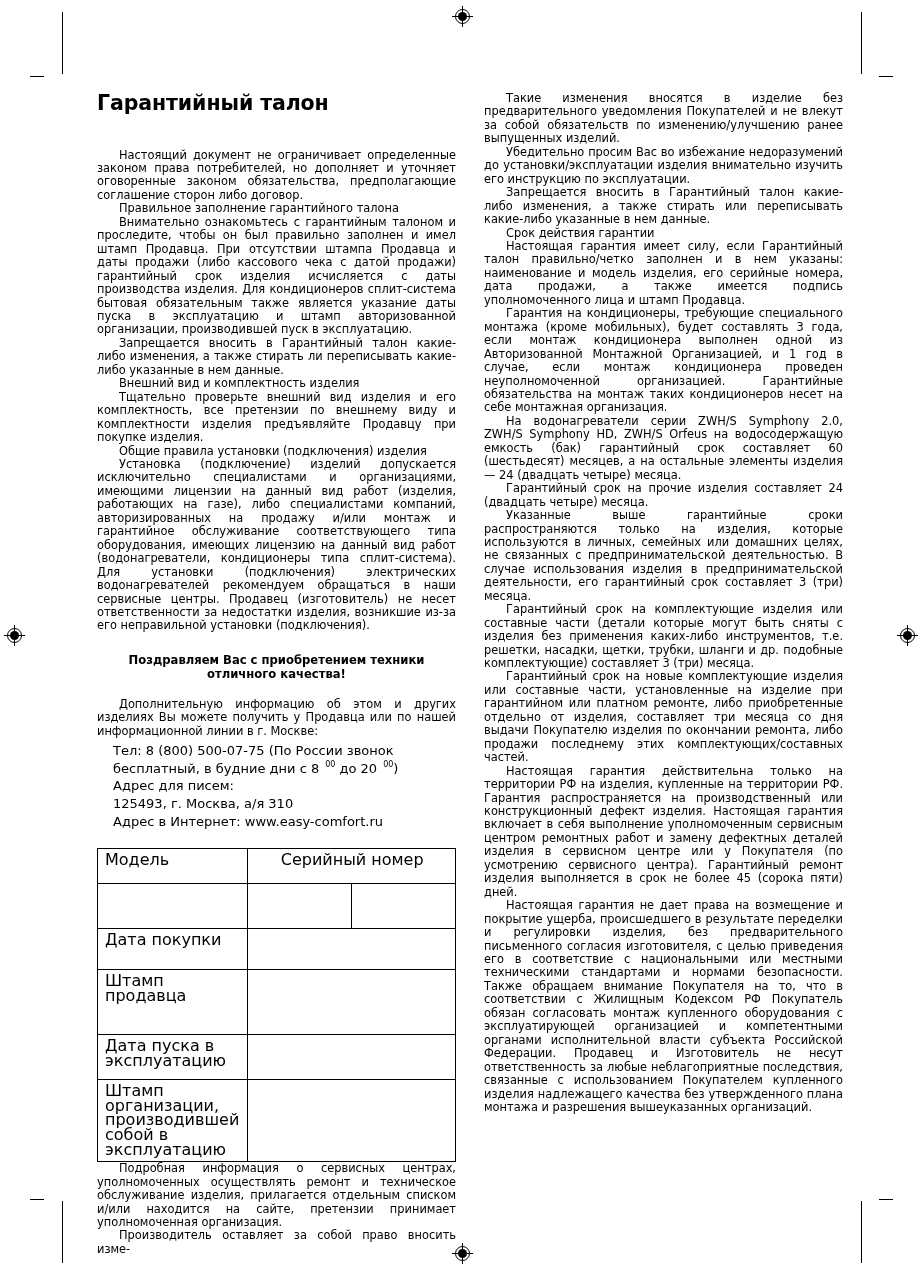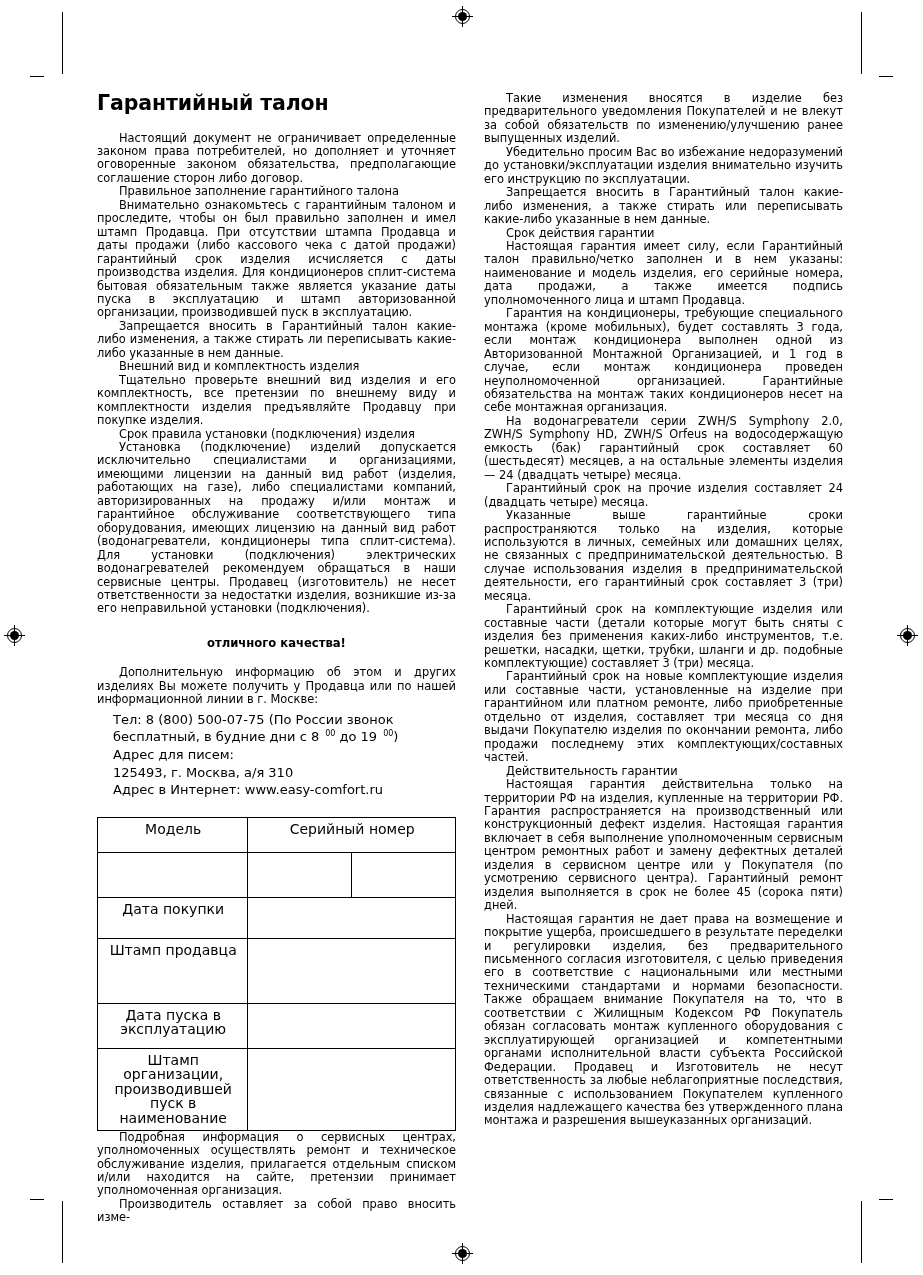--- a/index.html
+++ b/index.html
@@ -69,21 +69,21 @@
     display: flex;
     gap: 28px;
   }
   .col {
     width: 359px;
   }
 
   h1.doc-title {
     font-size: 20.5px;
     font-weight: bold;
-    margin: 0 0 17px 0;
+    margin: 0 0 34px 0;
     letter-spacing: -0.1px;
     line-height: 1.1;
   }
 
   p.para {
     margin: 0;
     font-size: 11.4px;
     line-height: 13.45px;
     text-align: justify;
     text-indent: 22px;
@@ -124,25 +124,24 @@
 
   
   table.warranty {
     border-collapse: collapse;
     width: 100%;
     margin-top: 18px;
     table-layout: fixed;
   }
   table.warranty td {
     border: 1.25px solid #000;
-    font-size: 14px;
+    font-size: 16px;
     line-height: 14.6px;
     padding: 4px 6px 4px 7px;
     vertical-align: top;
-    text-align: center;
   }
   td.c-model     { height: 26px; }
   td.c-serial    { text-align: center; }
   td.blank-row   { height: 36px; }
   td.c-date      { height: 32px; }
   td.c-stamp     { height: 56px; }
   td.c-start     { height: 36px; }
   td.c-org       { height: 60px; }
 
   .after-table { margin-top: 16px; }
@@ -200,32 +199,33 @@
 
       <p class="para">Настоящий документ не ограничивает определенные законом права потребителей, но дополняет и уточняет оговоренные законом обязательства, предполагающие соглашение сторон либо договор.</p>
 
       <h3 class="subhead">Правильное заполнение гарантийного талона</h3>
       <p class="para">Внимательно ознакомьтесь с гарантийным талоном и проследите, чтобы он был правильно заполнен и имел штамп Продавца. При отсутствии штампа Продавца и даты продажи (либо кассового чека с датой продажи) гарантийный срок изделия исчисляется с даты производства изделия. Для кондиционеров сплит-система бытовая обязательным также является указание даты пуска в эксплуатацию и штамп авторизованной организации, производившей пуск в эксплуатацию.</p>
       <p class="para">Запрещается вносить в Гарантийный талон какие-либо изменения, а также стирать ли переписывать какие-либо указанные в нем данные.</p>
 
       <h3 class="subhead">Внешний вид и комплектность изделия</h3>
       <p class="para">Тщательно проверьте внешний вид изделия и его комплектность, все претензии по внешнему виду и комплектности изделия предъявляйте Продавцу при покупке изделия.</p>
 
-      <h3 class="subhead">Срок правила установки (подключения) изделия</h3>
+      <h3 class="subhead">Общие правила установки (подключения) изделия</h3>
       <p class="para">Установка (подключение) изделий допускается исключительно специалистами и организациями, имеющими лицензии на данный вид работ (изделия, работающих на газе), либо специалистами компаний, авторизированных на продажу и/или монтаж и гарантийное обслуживание соответствующего типа оборудования, имеющих лицензию на данный вид работ (водонагреватели, кондиционеры типа сплит-система). Для установки (подключения) электрических водонагревателей рекомендуем обращаться в наши сервисные центры. Продавец (изготовитель) не несет ответственности за недостатки изделия, возникшие из-за его неправильной установки (подключения).</p>
 
       <div class="center-bold">
+        <div>Поздравляем Вас с приобретением техники</div>
         <div>отличного качества!</div>
       </div>
 
       <p class="para">Дополнительную информацию об этом и других изделиях Вы можете получить у Продавца или по нашей информационной линии в г. Москве:</p>
 
       <div class="contact-block">
         <div>Тел: 8 (800) 500-07-75 (По России звонок</div>
-        <div><span>бесплатный, в будние дни с 8</span><sup>00</sup><span> до 19</span><sup>00</sup><span>)</span></div>
+        <div><span>бесплатный, в будние дни с 8</span><sup>00</sup><span> до 20</span><sup>00</sup><span>)</span></div>
         <div>Адрес для писем:</div>
         <div>125493, г. Москва, а/я 310</div>
         <div>Адрес в Интернет: www.easy-comfort.ru</div>
       </div>
 
       <table class="warranty">
         <colgroup>
           <col style="width:42%">
           <col style="width:29%">
           <col style="width:29%">
@@ -246,21 +246,21 @@
           </tr>
           <tr>
             <td class="c-stamp">Штамп продавца</td>
             <td class="c-stamp" colspan="2"></td>
           </tr>
           <tr>
             <td class="c-start">Дата пуска в эксплуатацию</td>
             <td class="c-start" colspan="2"></td>
           </tr>
           <tr>
-            <td class="c-org">Штамп организации, производившей пуск в наименование</td>
+            <td class="c-org">Штамп организации, производившей собой в эксплуатацию</td>
             <td class="c-org" colspan="2"></td>
           </tr>
         </tbody>
       </table>
 
       <p class="para after-table">Подробная информация о сервисных центрах, уполномоченных осуществлять ремонт и техническое обслуживание изделия, прилагается отдельным списком и/или находится на сайте, претензии принимает уполномоченная организация.</p>
       <p class="para">Производитель оставляет за собой право вносить изме-</p>
     </div>
 
     <div class="col">
@@ -271,19 +271,18 @@
 
       <h3 class="subhead">Срок действия гарантии</h3>
       <p class="para">Настоящая гарантия  имеет силу, если Гарантийный талон правильно/четко заполнен и в нем указаны: наименование  и модель изделия, его серийные номера, дата продажи, а также имеется подпись уполномоченного лица и штамп Продавца.</p>
       <p class="para">Гарантия на кондиционеры, требующие специального монтажа (кроме мобильных), будет составлять 3 года, если монтаж кондиционера выполнен одной из Авторизованной Монтажной  Организацией, и 1 год в случае, если монтаж кондиционера проведен неуполномоченной организацией. Гарантийные обязательства на монтаж таких кондиционеров несет на себе монтажная организация.</p>
       <p class="para">На водонагреватели серии ZWH/S Symphony 2.0, ZWH/S Symphony HD, ZWH/S Orfeus на водосодержащую емкость (бак) гарантийный срок составляет 60 (шестьдесят) месяцев, а на остальные элементы изделия — 24 (двадцать четыре) месяца.</p>
       <p class="para">Гарантийный срок на прочие изделия составляет 24 (двадцать четыре) месяца.</p>
       <p class="para">Указанные выше гарантийные сроки распространяются только на изделия, которые используются в личных, семейных или домашних целях, не связанных с предпринимательской деятельностью. В случае использования изделия в предпринимательской деятельности, его гарантийный срок составляет 3 (три) месяца.</p>
       <p class="para">Гарантийный срок на комплектующие изделия или составные части (детали которые могут быть сняты с изделия без применения каких-либо инструментов, т.е. решетки, насадки, щетки, трубки, шланги и др. подобные комплектующие) составляет 3 (три) месяца.</p>
       <p class="para">Гарантийный срок на новые комплектующие изделия или составные части, установленные на изделие при гарантийном или платном ремонте, либо приобретенные отдельно от изделия, составляет три месяца со дня выдачи Покупателю изделия по окончании ремонта, либо продажи последнему этих комплектующих/составных частей.</p>
 
-      <h3 class="subhead">Действительность гарантии</h3>
       <p class="para">Настоящая гарантия действительна только на территории РФ на изделия, купленные на территории РФ. Гарантия распространяется на производственный или конструкционный дефект изделия. Настоящая гарантия включает в себя выполнение уполномоченным сервисным центром ремонтных работ и замену дефектных деталей изделия в сервисном центре или у Покупателя (по усмотрению сервисного центра). Гарантийный ремонт изделия выполняется в срок не более 45 (сорока пяти) дней.</p>
       <p class="para">Настоящая гарантия не дает права на возмещение и покрытие ущерба, происшедшего в результате переделки и регулировки изделия, без предварительного письменного согласия изготовителя, с целью приведения его в соответствие  с национальными  или местными техническими стандартами и нормами  безопасности. Также обращаем внимание Покупателя на то, что в соответствии с Жилищным Кодексом РФ Покупатель обязан согласовать монтаж купленного оборудования с эксплуатирующей организацией и компетентными органами исполнительной власти субъекта Российской Федерации. Продавец и Изготовитель не несут ответственность за любые неблагоприятные последствия, связанные с использованием Покупателем купленного изделия надлежащего качества без утвержденного плана монтажа и разрешения вышеуказанных организаций.</p>
     </div>
 
   </div>
 </div>
 
 </body></html>

